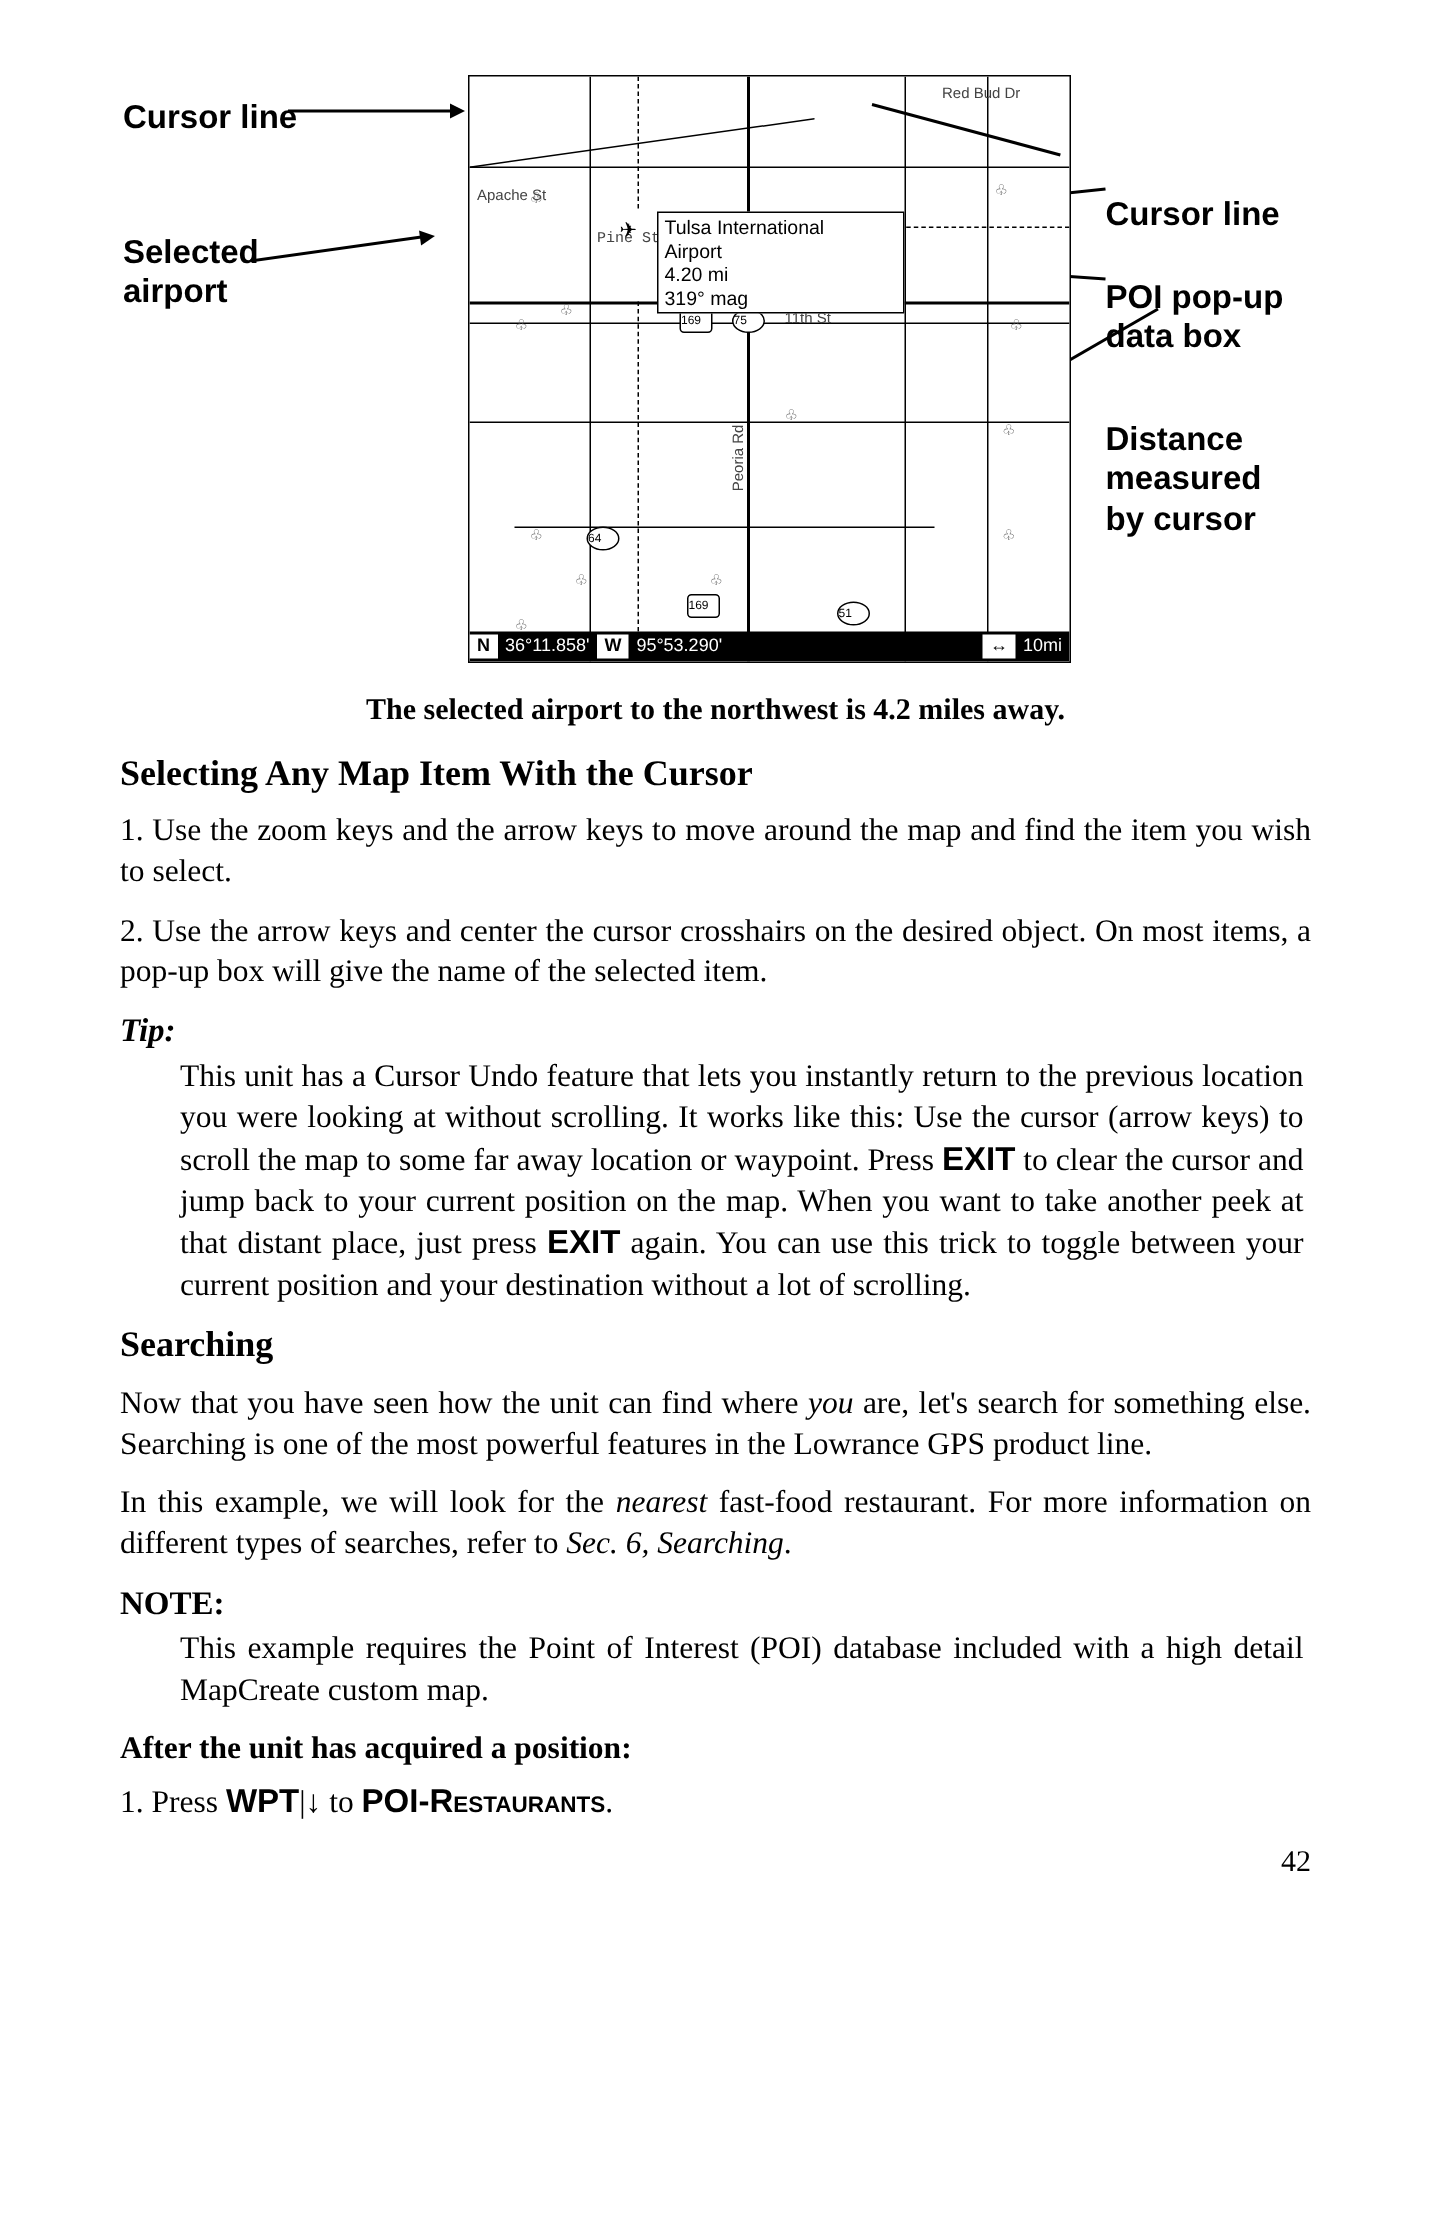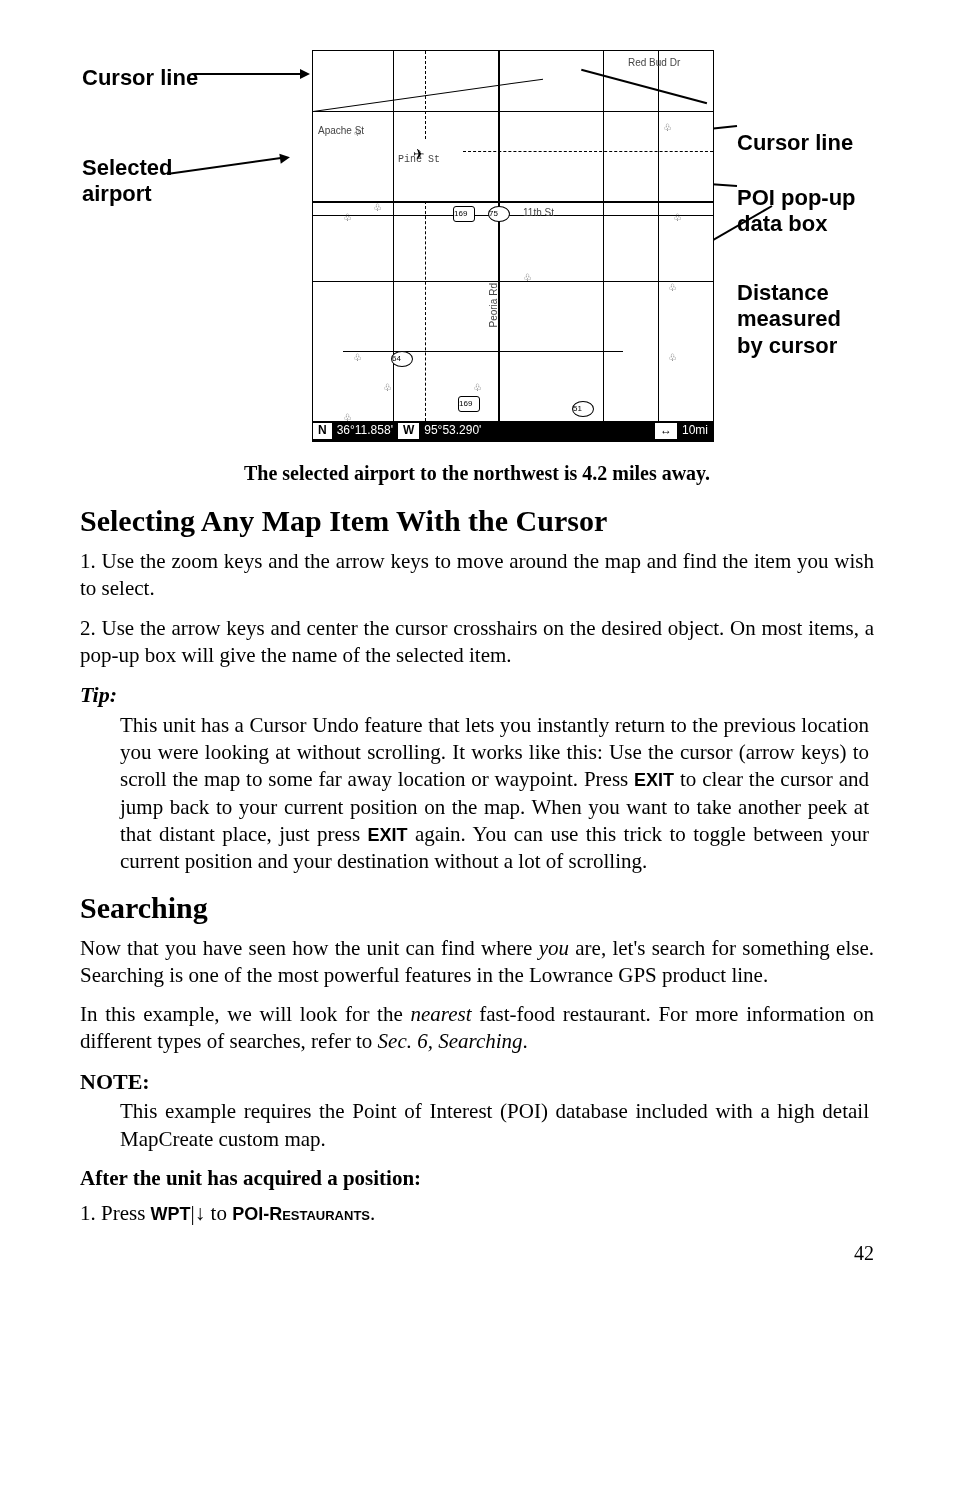--- a/index.html
+++ b/index.html
@@ -78,41 +78,41 @@
   }
   .caption {
     text-align: center;
     font-weight: bold;
     font-family: "Times New Roman", Georgia, serif;
     font-size: 20px;
     margin: 5px 0 15px 0;
   }
   h2 {
     font-family: "Times New Roman", Georgia, serif;
-    font-size: 30px;
+    font-size: 24px;
     font-weight: bold;
     margin: 10px 0 8px 0;
   }
   p {
     margin: 0 0 12px 0;
     text-align: justify;
   }
   .tip-label, .note-label {
     font-style: italic;
     font-weight: bold;
     font-size: 22px;
     margin: 5px 0 2px 0;
   }
   .note-label { font-style: normal; }
   .indented {
     margin-left: 40px;
     margin-right: 5px;
     text-align: justify;
   }
-  .sans-bold { font-family: Arial, sans-serif; font-weight: bold; font-size: 18px; }
+  .sans-bold { font-family: Arial, sans-serif; font-weight: bold; font-size: 22px; }
   .small-caps { font-variant: small-caps; margin-top: 32px; }
   .page-num { text-align: right; margin-top: 8px; font-size: 20px; }
   .street-label {
     position: absolute;
     font-family: Arial, sans-serif;
     font-size: 10px;
     color: #444;
   }
   .tree { position:absolute; font-size:10px; color:#555; }
   .road-shield {
@@ -174,41 +174,47 @@
       <div class="street-label" style="left:5px; top:48px;margin-top:25px;">Apache St</div>
       <div class="street-label" style="left:85px; top:102px;font-family:Liberation Mono, monospace;">Pine St</div>
       <div class="street-label" style="left:210px; top:155px;">11th St</div>
       <div class="street-label" style="left:315px; top:5px;">Red Bud Dr</div>
       <div class="street-label" style="left:180px; top:270px; transform:rotate(-90deg); transform-origin:left;">Peoria Rd</div>
 
       <div class="road-shield" style="left:140px; top:155px;">169</div>
       <div class="road-shield" style="left:175px; top:155px; border-radius:50%;">75</div>
       <div class="road-shield" style="left:145px; top:345px;">169</div>
       <div class="road-shield" style="left:78px; top:300px; border-radius:50%;">64</div>
-      <div class="road-shield" style="left:259px; top:350px; border-radius:50%;">51</div>
+      <div class="road-shield" style="left:245px; top:350px; border-radius:50%;">51</div>
 
       <div style="position:absolute; left:100px; top:95px; font-size:14px;">✈</div>
 
       <div class="cursor-cross-v" style="left:112px; top:0; height:88px; border-left:1px dashed #000; background:none;"></div>
       <div class="cursor-cross-v" style="left:112px; top:150px; height:220px; border-left:1px dashed #000; background:none;"></div>
       <div class="cursor-cross-h" style="top:100px; left:150px; right:0; border-top:1px dashed #000; background:none;"></div>
 
       <div class="tree" style="left:40px; top:75px;">♧</div>
       <div class="tree" style="left:60px; top:150px;">♧</div>
       <div class="tree" style="left:30px; top:160px;">♧</div>
       <div class="tree" style="left:40px; top:300px;">♧</div>
       <div class="tree" style="left:70px; top:330px;">♧</div>
       <div class="tree" style="left:160px; top:330px;">♧</div>
       <div class="tree" style="left:210px; top:220px;">♧</div>
       <div class="tree" style="left:350px; top:70px;">♧</div>
       <div class="tree" style="left:360px; top:160px;">♧</div>
       <div class="tree" style="left:355px; top:230px;">♧</div>
       <div class="tree" style="left:355px; top:300px;">♧</div>
       <div class="tree" style="left:30px; top:360px;">♧</div>
 
+      <div class="popup-box">
+        <div>Tulsa International</div>
+        <div>Airport</div>
+        <div>4.20 mi</div>
+        <div>319° mag</div>
+      </div>
 
       <div class="status-bar">
         <span style="background:#fff;color:#000;font-weight:bold;">N</span>
         <span>36°11.858'</span>
         <span style="background:#fff;color:#000;font-weight:bold;">W</span>
         <span>95°53.290'</span>
         <span style="margin-left:auto;background:#fff;color:#000;">↔</span>
         <span>10mi</span>
       </div>
     </div>

